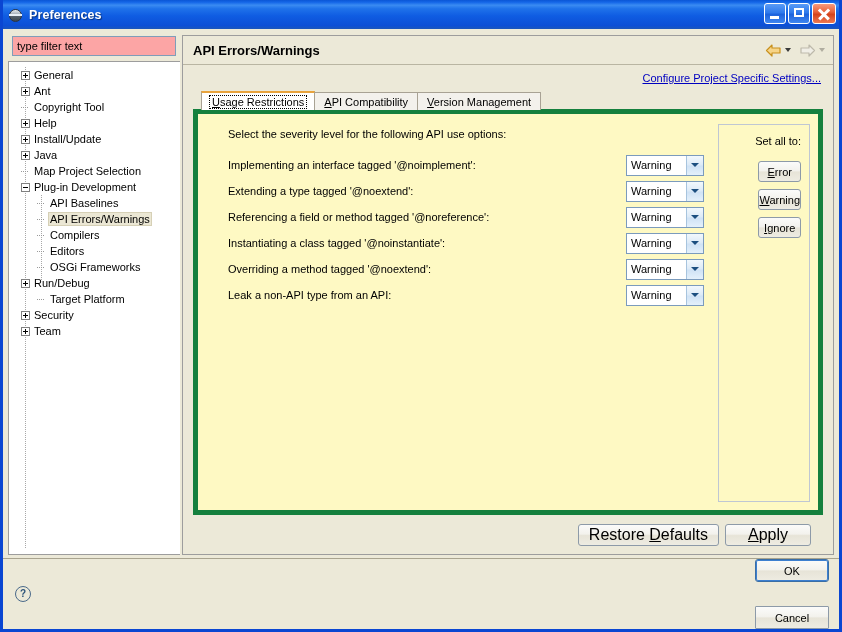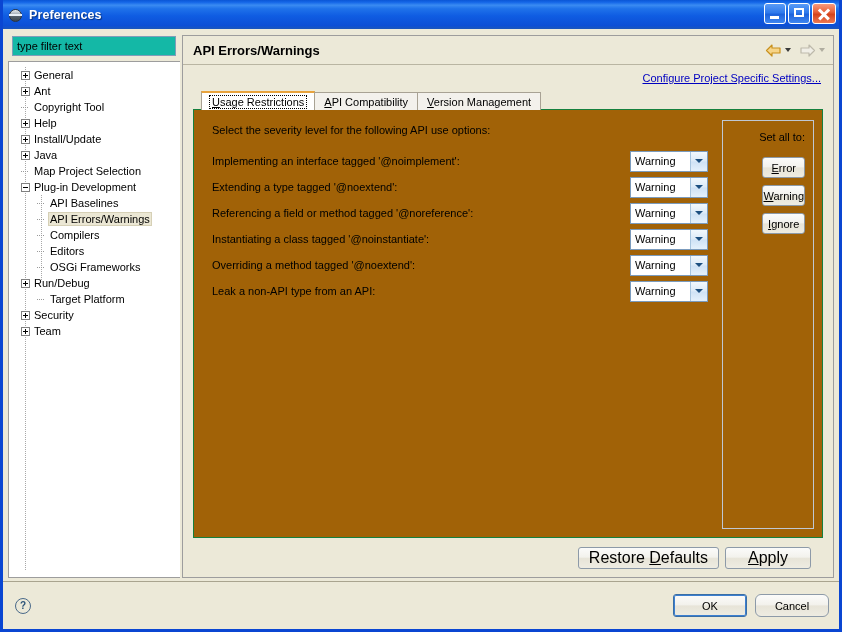--- a/index.html
+++ b/index.html
@@ -116,21 +116,21 @@
   
   .left-pane {
     width: 172px;
     flex: 0 0 172px;
     display: flex; flex-direction: column;
   }
   .filter-box {
     height: 20px;
     box-sizing: border-box;
     border: 1px solid #7f9db9;
-    background: #14b8a6;
+    background: #fca5a5;
     display: flex; align-items: center;
     padding: 0 4px;
     margin: 1px 4px 5px 4px;
     font-size: 11px;
     color: #000;
   }
   .tree {
     flex: 1 1 auto;
     background: #ffffff;
     border: 1px solid #9d9d9d;
@@ -284,25 +284,25 @@
   .tab.active .tab-inner {
     border: 1px dotted #000000;
     padding: 0 2px;
     line-height: 12px;
   }
   .tab-inner { padding: 0 2px; }
   .mn { text-decoration: underline; }
 
   .tab-body {
     flex: 1 1 auto;
-    border: 1px solid #15803d;
-    background: #a16207;
+    border: 5px solid #15803d;
+    background: #fef9c3;
     box-sizing: border-box;
     display: flex;
-    padding: 10px 8px 8px 16px;
+    padding: 10px 8px 8px 28px;
     min-height: 0;
     position: relative;
     top: -1px;
   }
   .options-col {
     flex: 1 1 auto;
     display: flex; flex-direction: column;
     min-width: 0;
   }
   .section-note {
@@ -415,36 +415,36 @@
     width: 16px; height: 16px;
     border: 1.5px solid #4a6a8a;
     border-radius: 50%;
     box-sizing: border-box;
     display: flex; align-items: center; justify-content: center;
     font-size: 10px; font-weight: bold; color: #2d5479;
     background: #ece9d8;
     line-height: 1;
   }
   .footer-spacer { flex: 1 1 auto; }
-  .footer-btns { display: flex; gap: 8px; }
+  .footer-btns { display: flex; gap: 24px; flex-direction: column; }
   .btn-ok {
     height: 23px; width: 74px;
     box-sizing: border-box;
     border: 1px solid #3a6ea5;
     border-radius: 3px;
     background: linear-gradient(to bottom, #fbfbfa 0%, #f3f2ed 45%, #e7e4d8 53%, #eeece2 100%);
     box-shadow: 0 0 0 1px #3c7fd0 inset;
     display: flex; align-items: center; justify-content: center;
     font-size: 11px; cursor: default;
   }
   .btn-cancel {
     height: 23px; width: 74px;
     box-sizing: border-box;
     border: 1px solid #8d9aa8;
-    border-radius: 6px;
+    border-radius: 1px;
     background: linear-gradient(to bottom, #fbfbfa 0%, #f3f2ed 45%, #e7e4d8 53%, #eeece2 100%);
     display: flex; align-items: center; justify-content: center;
     font-size: 11px; cursor: default;
   }
 </style>
 </head>
 <body>
 
 <div class="window">
 

